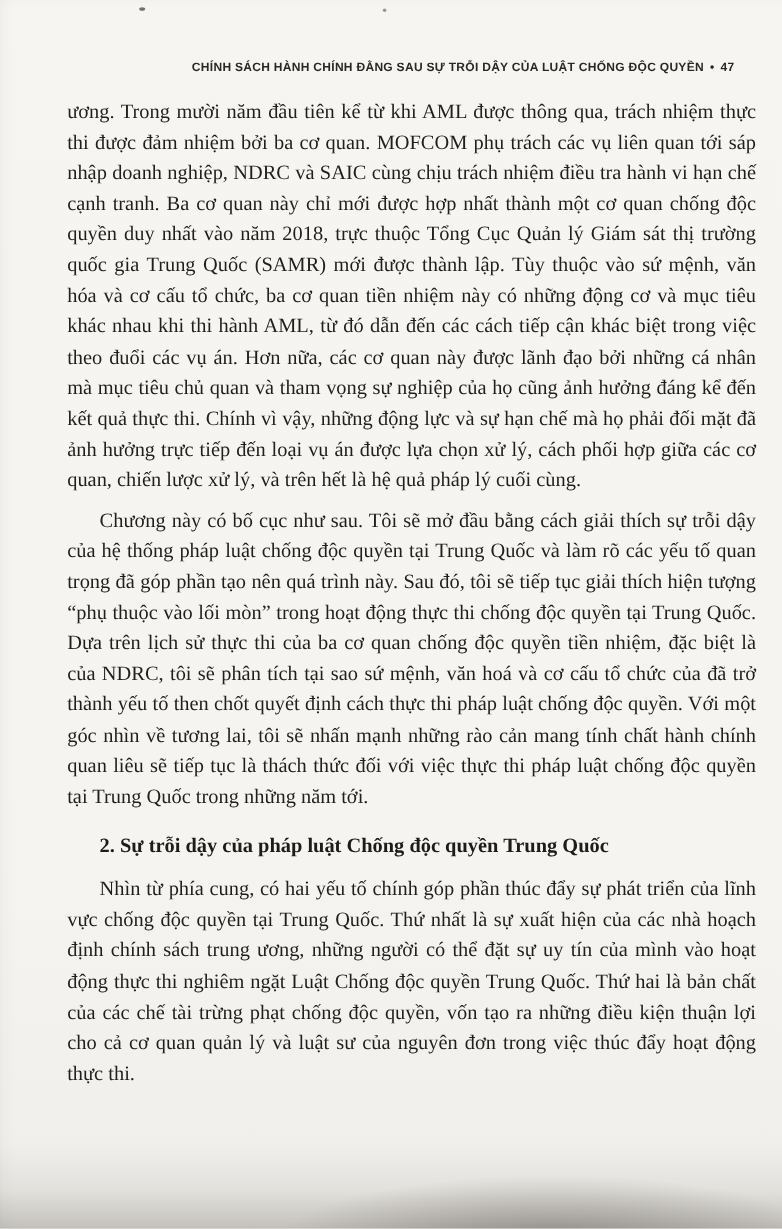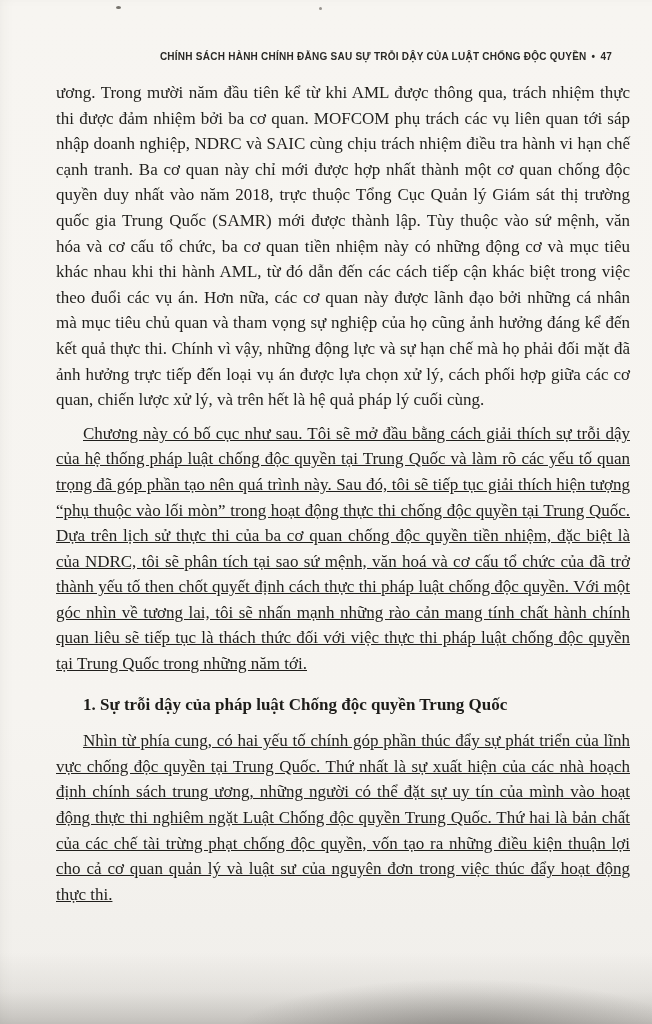--- a/index.html
+++ b/index.html
@@ -45,21 +45,20 @@
     font-size: 17px;
     line-height: 25.6px;
     color: #201f1c;
     text-align: justify;
   }
   .body-text p {
     margin: 0 0 8px 0;
   }
   .body-text p.indented {
     text-indent: 27px;
-    text-decoration: underline;
   }
   .section-heading {
     font-family: "Liberation Serif", serif;
     font-size: 17px;
     font-weight: bold;
     margin: 15px 0 11px 0;
     text-indent: 27px;
     color: #1d1c19;
     text-align: left;
   }
@@ -96,20 +95,20 @@
 
   <div class="running-header">
     <span>CHÍNH SÁCH HÀNH CHÍNH ĐẰNG SAU SỰ TRỖI DẬY CỦA LUẬT CHỐNG ĐỘC QUYỀN</span><span class="sep">•</span><span>47</span>
   </div>
 
   <div class="body-text">
     <p>ương. Trong mười năm đầu tiên kể từ khi AML được thông qua, trách nhiệm thực thi được đảm nhiệm bởi ba cơ quan. MOFCOM phụ trách các vụ liên quan tới sáp nhập doanh nghiệp, NDRC và SAIC cùng chịu trách nhiệm điều tra hành vi hạn chế cạnh tranh. Ba cơ quan này chỉ mới được hợp nhất thành một cơ quan chống độc quyền duy nhất vào năm 2018, trực thuộc Tổng Cục Quản lý Giám sát thị trường quốc gia Trung Quốc (SAMR) mới được thành lập. Tùy thuộc vào sứ mệnh, văn hóa và cơ cấu tổ chức, ba cơ quan tiền nhiệm này có những động cơ và mục tiêu khác nhau khi thi hành AML, từ đó dẫn đến các cách tiếp cận khác biệt trong việc theo đuổi các vụ án. Hơn nữa, các cơ quan này được lãnh đạo bởi những cá nhân mà mục tiêu chủ quan và tham vọng sự nghiệp của họ cũng ảnh hưởng đáng kể đến kết quả thực thi. Chính vì vậy, những động lực và sự hạn chế mà họ phải đối mặt đã ảnh hưởng trực tiếp đến loại vụ án được lựa chọn xử lý, cách phối hợp giữa các cơ quan, chiến lược xử lý, và trên hết là hệ quả pháp lý cuối cùng.</p>
 
     <p class="indented">Chương này có bố cục như sau. Tôi sẽ mở đầu bằng cách giải thích sự trỗi dậy của hệ thống pháp luật chống độc quyền tại Trung Quốc và làm rõ các yếu tố quan trọng đã góp phần tạo nên quá trình này. Sau đó, tôi sẽ tiếp tục giải thích hiện tượng “phụ thuộc vào lối mòn” trong hoạt động thực thi chống độc quyền tại Trung Quốc. Dựa trên lịch sử thực thi của ba cơ quan chống độc quyền tiền nhiệm, đặc biệt là của NDRC, tôi sẽ phân tích tại sao sứ mệnh, văn hoá và cơ cấu tổ chức của đã trở thành yếu tố then chốt quyết định cách thực thi pháp luật chống độc quyền. Với một góc nhìn về tương lai, tôi sẽ nhấn mạnh những rào cản mang tính chất hành chính quan liêu sẽ tiếp tục là thách thức đối với việc thực thi pháp luật chống độc quyền tại Trung Quốc trong những năm tới.</p>
 
-    <h2 class="section-heading">1. Sự trỗi dậy của pháp luật Chống độc quyền Trung Quốc</h2>
+    <h2 class="section-heading">2. Sự trỗi dậy của pháp luật Chống độc quyền Trung Quốc</h2>
 
     <p class="indented">Nhìn từ phía cung, có hai yếu tố chính góp phần thúc đẩy sự phát triển của lĩnh vực chống độc quyền tại Trung Quốc. Thứ nhất là sự xuất hiện của các nhà hoạch định chính sách trung ương, những người có thể đặt sự uy tín của mình vào hoạt động thực thi nghiêm ngặt Luật Chống độc quyền Trung Quốc. Thứ hai là bản chất của các chế tài trừng phạt chống độc quyền, vốn tạo ra những điều kiện thuận lợi cho cả cơ quan quản lý và luật sư của nguyên đơn trong việc thúc đẩy hoạt động thực thi.</p>
   </div>
 
   <div class="bottom-shade"></div>
 
 </div>
 
 </body></html>

